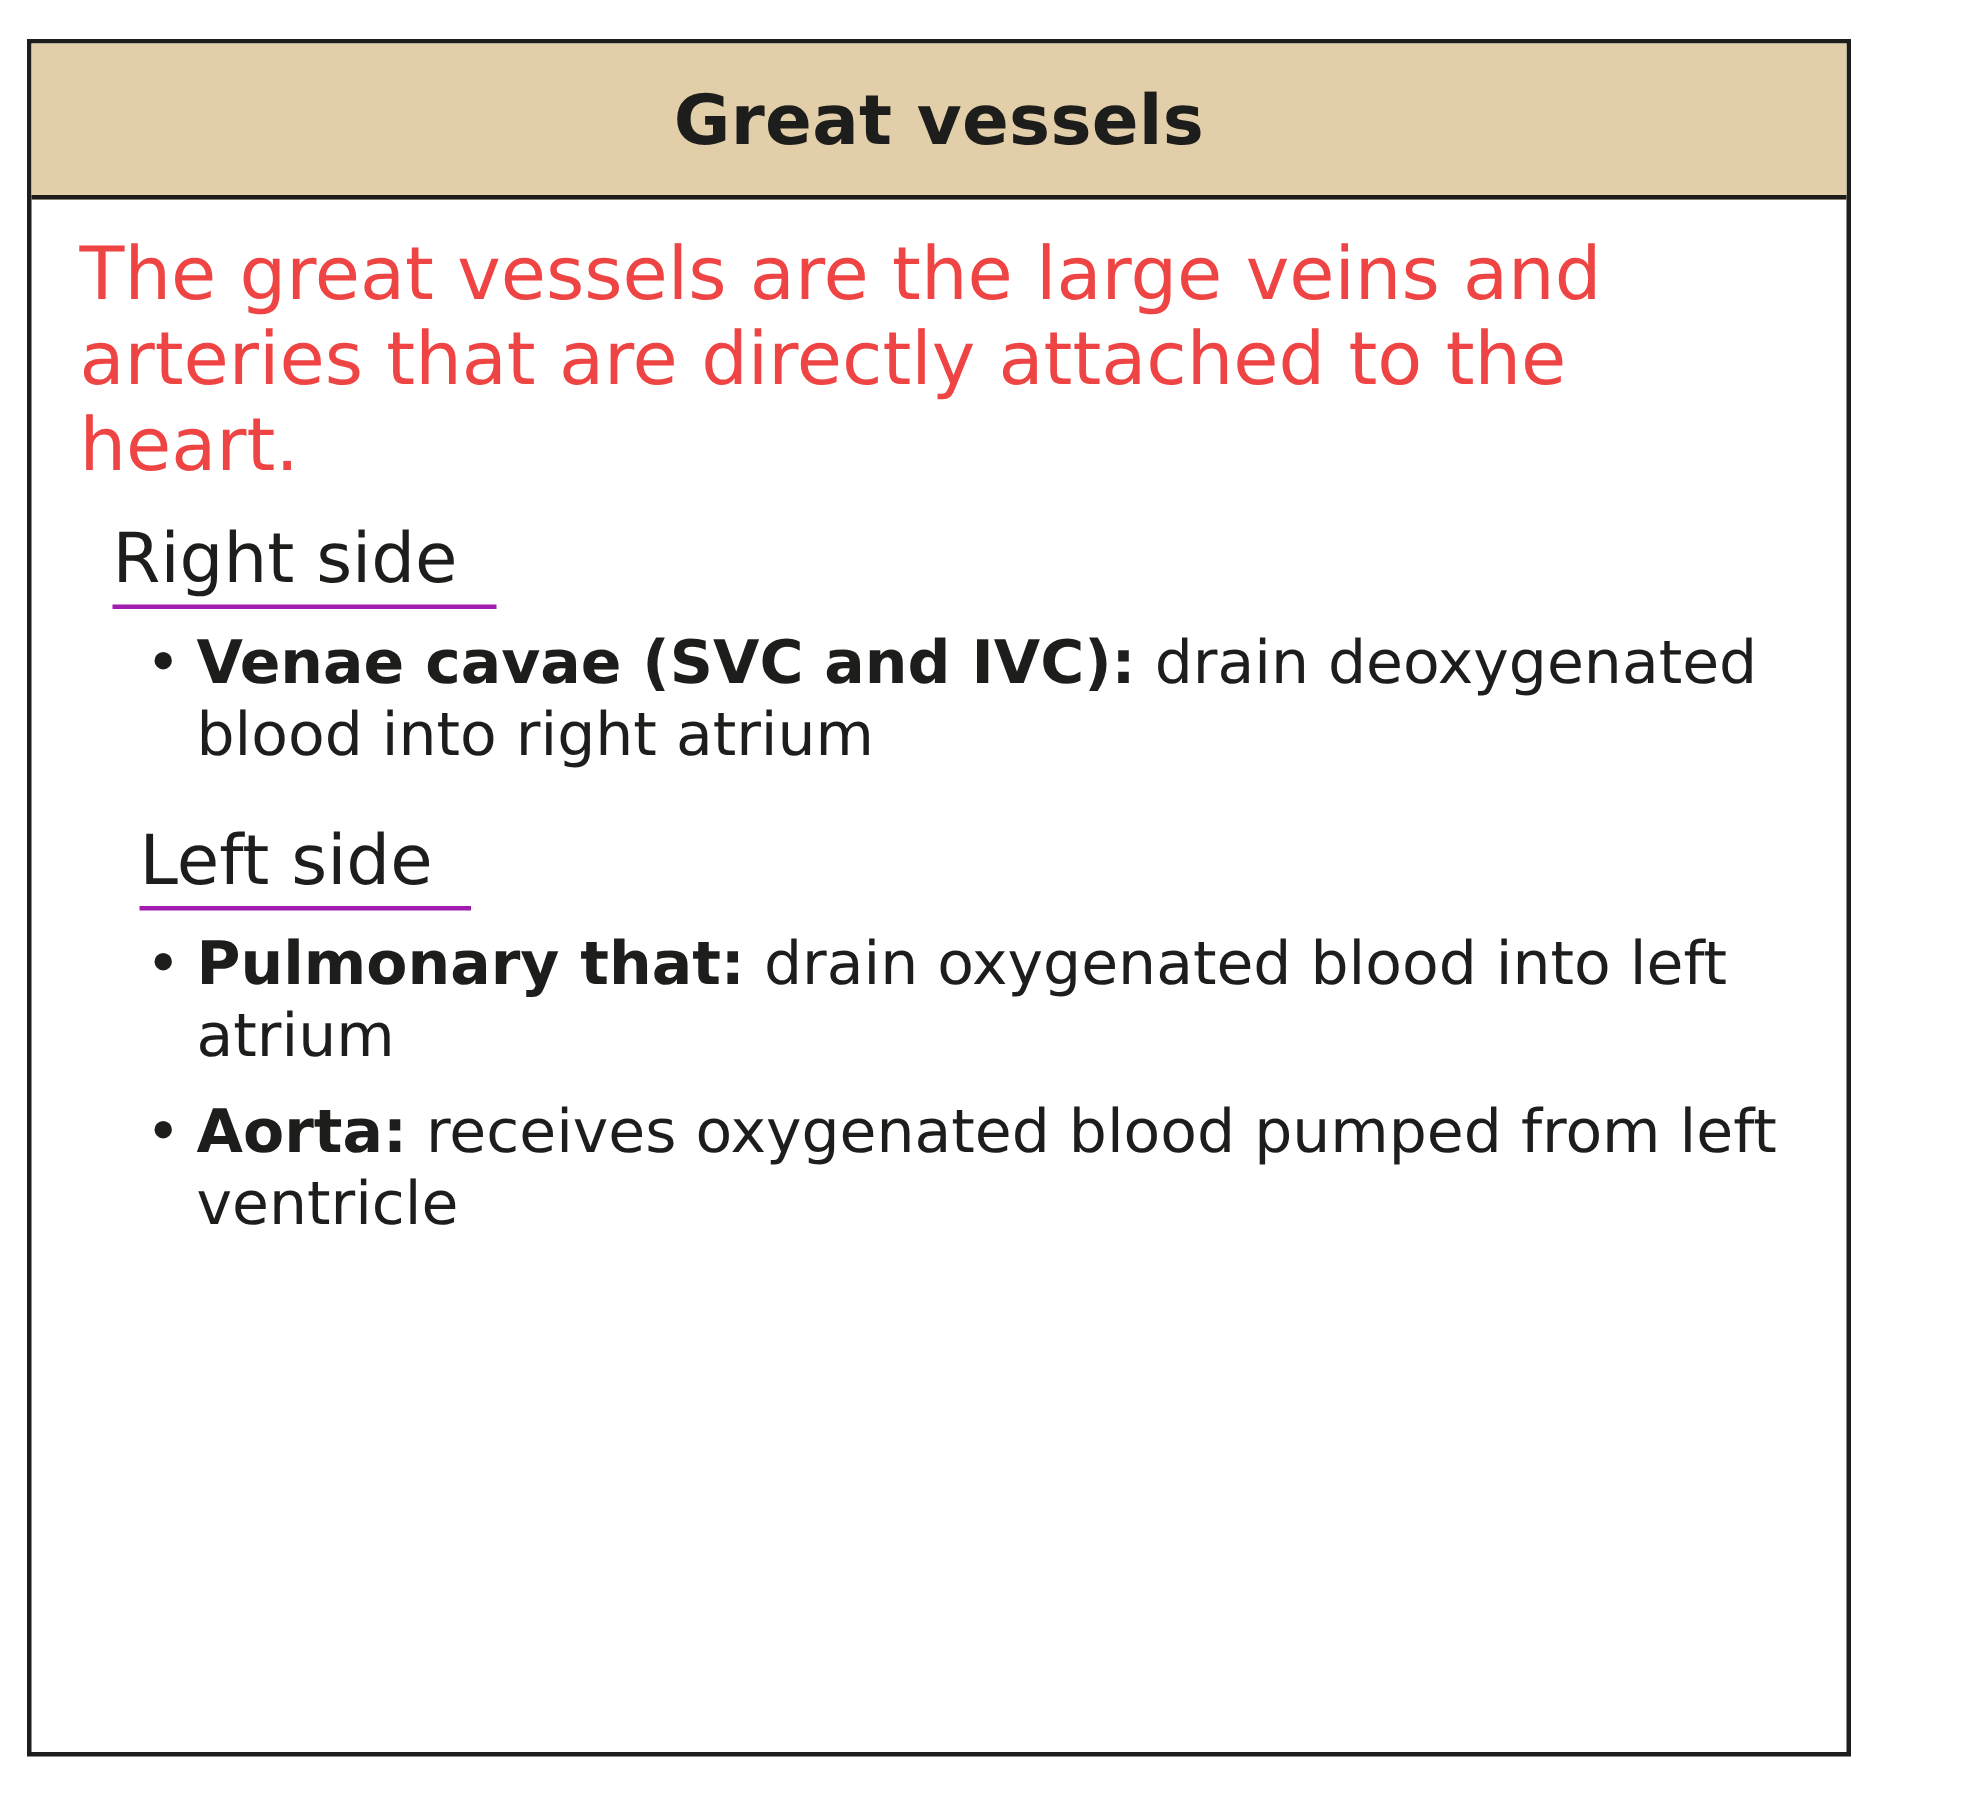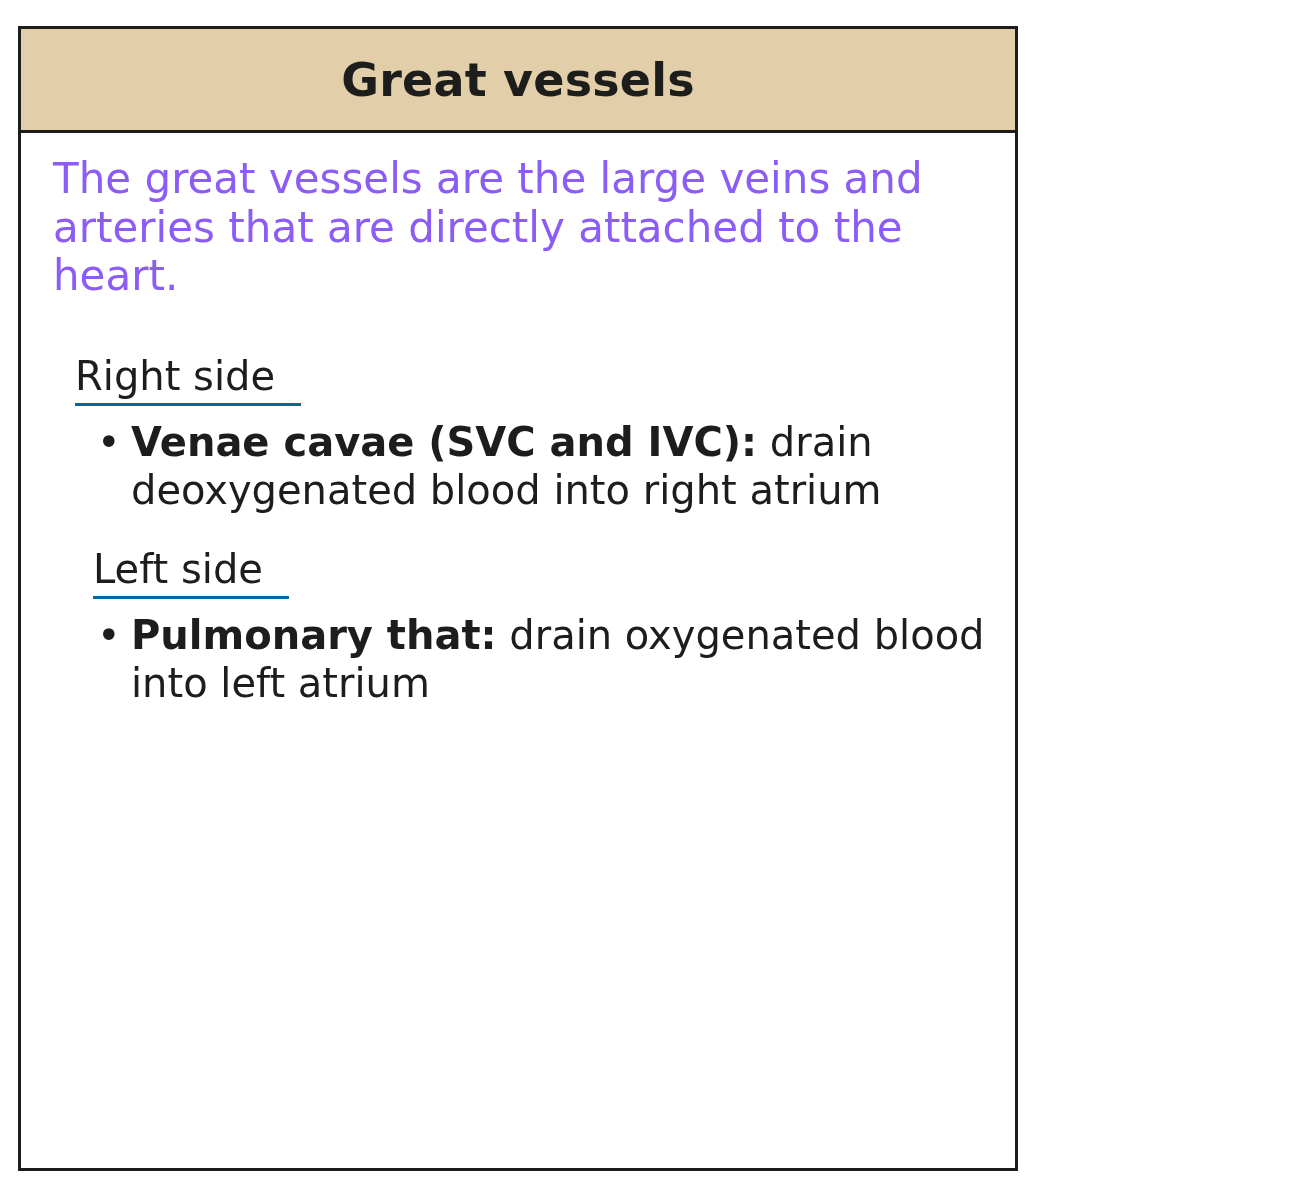--- a/index.html
+++ b/index.html
@@ -8,21 +8,21 @@
     background: #ffffff;
     width: 1312px;
     height: 1200px;
     font-family: "DejaVu Sans", sans-serif;
   }
 
   .card {
     position: absolute;
     left: 18px;
     top: 26px;
-    width: 1000px;
+    width: 1216px;
     height: 1145px;
     border: 3px solid #1d1d1b;
     background: #ffffff;
     box-sizing: border-box;
   }
 
   .card-header {
     height: 104px;
     background: #e2cfaa;
     border-bottom: 3px solid #1d1d1b;
@@ -38,33 +38,33 @@
     color: #1d1d1b;
     letter-spacing: 0.2px;
   }
 
   .card-body {
     padding: 22px 26px 0 26px;
     box-sizing: border-box;
   }
 
   .intro {
-    font-size: 42px;
-    color: #8b5cf6;
+    font-size: 49px;
+    color: #ef4444;
     line-height: 1.16;
-    margin: 0 0 36px 0;
+    margin: 0 0 4px 0;
     padding: 0 6px;
   }
 
   .section-heading {
-    font-size: 40px;
+    font-size: 46px;
     color: #1d1d1b;
     margin: 16px 0 6px 28px;
     display: inline-block;
-    border-bottom: 3px solid #0369a1;
+    border-bottom: 3px solid #a21caf;
     padding-bottom: 4px;
     padding-right: 26px;
   }
 
   .section-heading-wrap {
     display: block;
   }
 
   ul.bullets {
     list-style: none;
@@ -123,16 +123,19 @@
     </ul>
 
     <div class="section-heading-wrap left-heading">
       <span class="section-heading">Left side</span>
     </div>
 
     <ul class="bullets left-list">
       <li>
         <span class="dot">•</span><b>Pulmonary that:</b><span> drain oxygenated blood into left atrium</span>
       </li>
+      <li>
+        <span class="dot">•</span><b>Aorta:</b><span> receives oxygenated blood pumped from left ventricle</span>
+      </li>
     </ul>
 
   </div>
 </div>
 
 </body></html>

